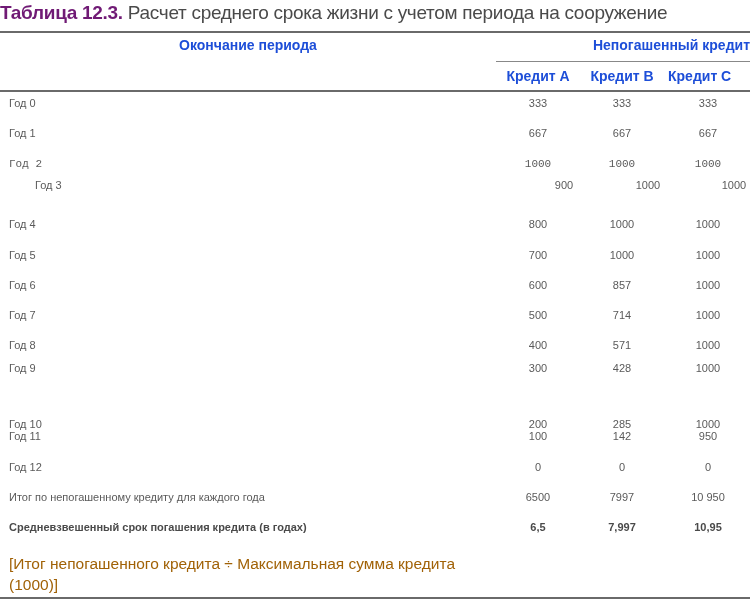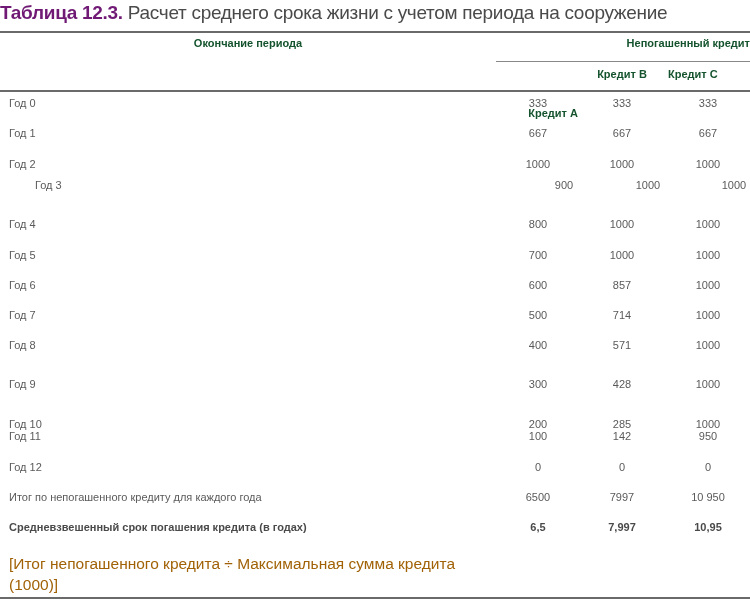--- a/index.html
+++ b/index.html
@@ -8,21 +8,21 @@
     font-family: "Liberation Sans", "DejaVu Sans", sans-serif;
     color: #555555;
   }
   .title {
     position: absolute; left: 0; top: 2px;
     font-size: 19px; color: #4a4a4a; white-space: nowrap;
     letter-spacing: -0.3px;
   }
   .title .num { font-weight: bold; color: #701a75; }
   .rule { position: absolute; left: 0; width: 750px; background: #6a6a6a; }
-  .hdr { position: absolute; font-size: 11px; font-weight: bold; color: #14532d; white-space: nowrap; }
+  .hdr { position: absolute; font-size: 14px; font-weight: bold; color: #1d4ed8; white-space: nowrap; }
   .row { position: absolute; left: 0; width: 750px; height: 30px; font-size: 11px; color: #5a5a5a; }
   .row .lbl { position: absolute; left: 9px; top: 5px; white-space: nowrap; }
   .row .c { position: absolute; top: 5px; width: 80px; text-align: center; }
   .ca { left: 498px; }
   .cb { left: 582px; }
   .cc { left: 668px; }
   .bold { font-weight: bold; color: #4a4a4a; }
   .note { position: absolute; left: 9px; top: 553px; width: 490px; font-size: 15.5px; line-height: 21px; color: #a16207; }
 </style>
 </head>
@@ -31,39 +31,39 @@
 <div class="title">
   <span class="num">Таблица 12.3.</span>
   <span>Расчет среднего срока жизни с учетом периода на сооружение</span>
 </div>
 
 <div class="rule" style="top:31px;height:2px;"></div>
 
 <div class="hdr" style="left:0;width:496px;text-align:center;top:37px;">Окончание периода</div>
 <div class="hdr" style="left:496px;width:254px;text-align:right;top:37px;">Непогашенный кредит</div>
 <div class="rule" style="top:61px;height:1px;left:496px;width:254px;background:#888;"></div>
-<div class="hdr ca" style="top:68px;width:80px;text-align:right;margin-top:39px;">Кредит A</div>
+<div class="hdr ca" style="top:68px;width:80px;text-align:center;">Кредит A</div>
 <div class="hdr cb" style="top:68px;width:80px;text-align:center;">Кредит B</div>
 <div class="hdr cc" style="top:68px;width:80px;text-align:left;">Кредит C</div>
 <div class="rule" style="top:90px;height:2px;"></div>
 
 <div id="rows">
     <div class="row" style="top: 92px;">
       <span class="lbl">Год 0</span>
       <span class="c ca">333</span>
       <span class="c cb">333</span>
       <span class="c cc">333</span>
     </div>
     <div class="row" style="top: 122.3px;">
       <span class="lbl">Год 1</span>
       <span class="c ca">667</span>
       <span class="c cb">667</span>
       <span class="c cc">667</span>
     </div>
-    <div class="row" style="top: 152.6px;">
+    <div class="row" style="top: 152.6px; font-family: Liberation Mono, monospace;">
       <span class="lbl">Год 2</span>
       <span class="c ca">1000</span>
       <span class="c cb">1000</span>
       <span class="c cc">1000</span>
     </div>
     <div class="row" style="top: 174px; margin-left: 26px;">
       <span class="lbl">Год 3</span>
       <span class="c ca">900</span>
       <span class="c cb">1000</span>
       <span class="c cc">1000</span>
@@ -91,21 +91,21 @@
       <span class="c ca">500</span>
       <span class="c cb">714</span>
       <span class="c cc">1000</span>
     </div>
     <div class="row" style="top: 334.4px;">
       <span class="lbl">Год 8</span>
       <span class="c ca">400</span>
       <span class="c cb">571</span>
       <span class="c cc">1000</span>
     </div>
-    <div class="row" style="top: 373px;">
+    <div class="row" style="top: 357px;">
       <span class="lbl">Год 9</span>
       <span class="c ca">300</span>
       <span class="c cb">428</span>
       <span class="c cc">1000</span>
     </div>
     <div class="row" style="top: 413px; padding-left: 31px;">
       <span class="lbl">Год 10</span>
       <span class="c ca">200</span>
       <span class="c cb">285</span>
       <span class="c cc">1000</span>
@@ -118,21 +118,21 @@
     </div>
     <div class="row" style="top: 455.6px;">
       <span class="lbl">Год 12</span>
       <span class="c ca">0</span>
       <span class="c cb">0</span>
       <span class="c cc">0</span>
     </div>
   </div>
 
 <div class="row" style="top:486px;">
-  <span class="lbl">Итог по непогашенного кредиту для каждого года</span>
+  <span class="lbl">Итог по непогашенному кредиту для каждого года</span>
   <span class="c ca">6500</span>
   <span class="c cb">7997</span>
   <span class="c cc">10 950</span>
 </div>
 <div class="row bold" style="top:516px;">
   <span class="lbl">Средневзвешенный срок погашения кредита (в годах)</span>
   <span class="c ca">6,5</span>
   <span class="c cb">7,997</span>
   <span class="c cc">10,95</span>
 </div>

